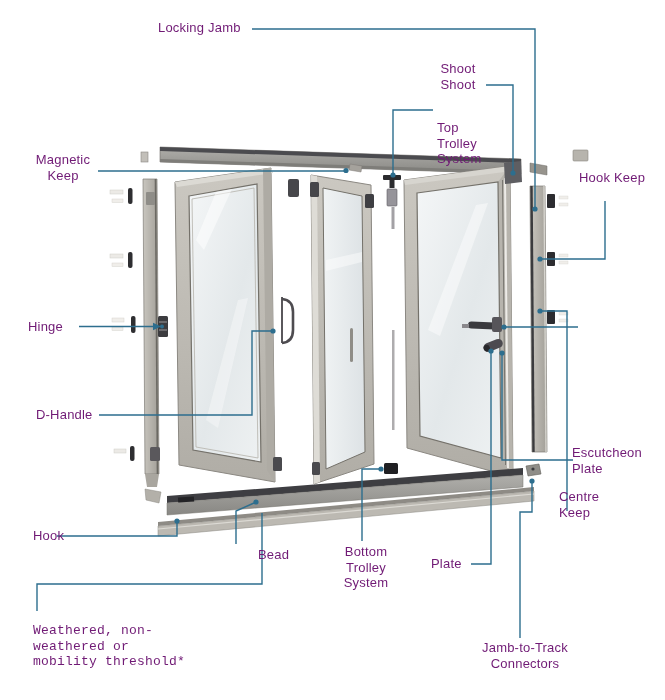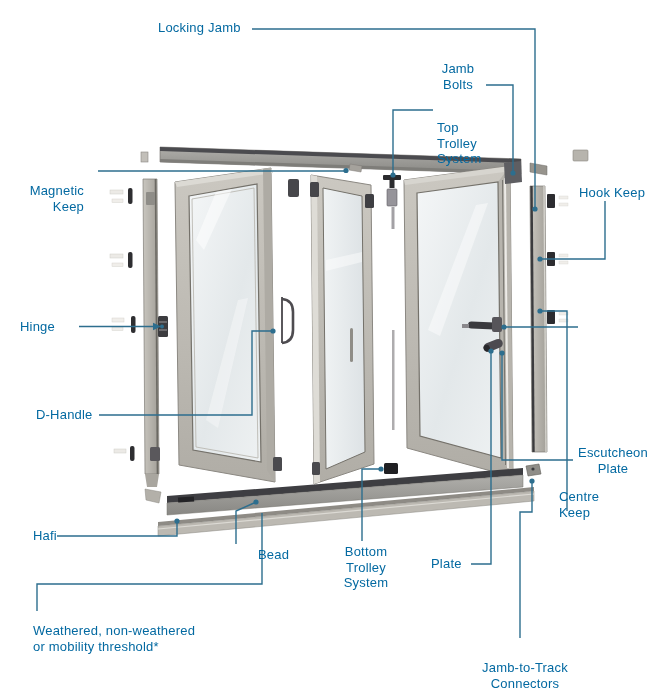--- a/index.html
+++ b/index.html
@@ -4,40 +4,40 @@
 <style>
   html,body{margin:0;padding:0;background:#fff;}
   #stage{
     position:relative;width:665px;height:700px;background:#ffffff;overflow:hidden;
     font-family:"Liberation Sans",sans-serif;
   }
   #diagram{position:absolute;left:0;top:0;}
   .lbl{
     position:absolute;
     font:13px/15.5px "Liberation Sans",sans-serif;
-    color:#0369a1;
+    color:#701a75;
     letter-spacing:.2px;
   }
   .nowrap{white-space:nowrap;}
   #l-locking-jamb{left:158px;top:20px;}
   #l-shoot-bolts{left:430px;top:61px;width:56px;text-align:center;}
   #l-top-trolley{left:437px;top:120px;width:54px;}
-  #l-magnetic-keep{left:18px;top:152px;width:66px;text-align:right;margin-top:31px;}
-  #l-hook-keep{left:579px;top:185px;}
-  #l-hinge{left:20px;top:319px;}
+  #l-magnetic-keep{left:30px;top:152px;width:66px;text-align:center;}
+  #l-hook-keep{left:579px;top:170px;}
+  #l-hinge{left:28px;top:319px;}
   #l-hafi-handle{left:580px;top:308px;width:66px;text-align:center;}
   #l-d-handle{left:36px;top:407px;}
-  #l-escutcheon{left:572px;top:445px;width:82px;text-align:center;}
+  #l-escutcheon{left:572px;top:445px;width:82px;}
   #l-centre-keep{left:559px;top:489px;width:52px;}
   #l-cill{left:33px;top:528px;}
   #l-bead{left:218px;top:547px;margin-left:40px;}
   #l-bottom-trolley{left:342px;top:544px;width:48px;text-align:center;}
   #l-barrel{left:431px;top:556px;}
-  #l-weathered{left:33px;top:623px;width:168px;}
-  #l-jamb-track{left:478px;top:640px;width:94px;text-align:center;margin-top:20px;}
+  #l-weathered{left:33px;top:623px;width:168px;font-family:Liberation Mono, monospace;}
+  #l-jamb-track{left:478px;top:640px;width:94px;text-align:center;}
 </style>
 </head>
 <body>
 
 <div id="stage">
 
   <svg id="diagram" width="665" height="700" viewBox="0 0 665 700" xmlns="http://www.w3.org/2000/svg">
     <defs>
       <linearGradient id="gTrack" x1="0" y1="0" x2="0" y2="1">
         <stop offset="0" stop-color="#b0afab"></stop>
@@ -263,27 +263,27 @@
           <polyline points="37,611 37,584 262,584 262,513"></polyline>
         </g>
       <g>
           <polyline points="520,638 520,512 532,512 532,483"></polyline>
           <circle cx="532" cy="481" r="2.6" fill="#2d6e8e" stroke="none"></circle>
         </g>
     </g>
   </svg>
 
   <div class="lbl nowrap" id="l-locking-jamb">Locking Jamb</div>
-  <div class="lbl" id="l-shoot-bolts">Jamb Bolts</div>
+  <div class="lbl" id="l-shoot-bolts">Shoot Shoot</div>
   <div class="lbl" id="l-top-trolley">Top Trolley System</div>
   <div class="lbl" id="l-magnetic-keep">Magnetic Keep</div>
   <div class="lbl nowrap" id="l-hook-keep">Hook Keep</div>
   <div class="lbl nowrap" id="l-hinge">Hinge</div>
   <div class="lbl nowrap" id="l-d-handle">D-Handle</div>
   <div class="lbl" id="l-escutcheon">Escutcheon Plate</div>
   <div class="lbl" id="l-centre-keep">Centre Keep</div>
-  <div class="lbl nowrap" id="l-cill">Hafi</div>
+  <div class="lbl nowrap" id="l-cill">Hook</div>
   <div class="lbl nowrap" id="l-bead">Bead</div>
   <div class="lbl" id="l-bottom-trolley">Bottom Trolley System</div>
   <div class="lbl nowrap" id="l-barrel">Plate</div>
   <div class="lbl" id="l-weathered">Weathered, non-weathered or mobility threshold*</div>
   <div class="lbl" id="l-jamb-track">Jamb-to-Track Connectors</div>
 </div>
 
 </body></html>

